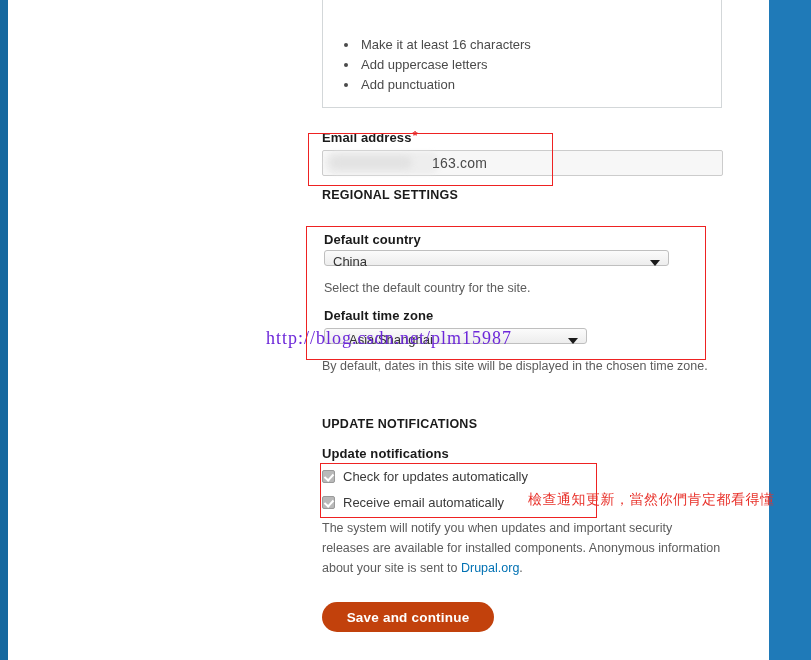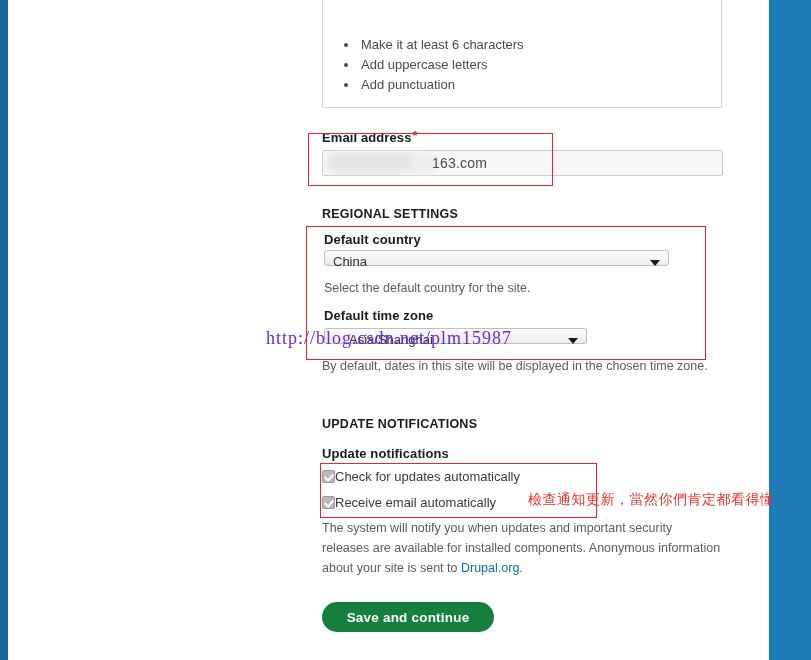--- a/index.html
+++ b/index.html
@@ -148,21 +148,21 @@
     top: 155px;
     font-size: 14px;
     color: #4a4a4a;
     letter-spacing: 0.2px;
   }
 
   
   .regional-heading {
     position: absolute;
     left: 322px;
-    top: 207px;
+    top: 188px;
   }
   .country-label {
     position: absolute;
     left: 324px;
     top: 232px;
   }
   .select-box {
     position: absolute;
     box-sizing: border-box;
     height: 16px;
@@ -247,20 +247,21 @@
     top: 1px;
     width: 4px;
     height: 7px;
     border: solid #ffffff;
     border-width: 0 2px 2px 0;
     transform: rotate(42deg);
   }
   .checkbox-text {
     font-size: 13px;
     color: #3a3a3a;
+    margin-left: 8px;
     white-space: nowrap;
   }
   .update-help {
     position: absolute;
     left: 322px;
     top: 518px;
     width: 400px;
   }
   .drupal-link {
     color: #0071b3;
@@ -269,21 +270,21 @@
 
   
   .submit-button {
     position: absolute;
     left: 322px;
     top: 602px;
     width: 172px;
     height: 30px;
     border: none;
     border-radius: 15px;
-    background: #15803d;
+    background: #c2410c;
     color: #ffffff;
     font-size: 13.5px;
     font-weight: bold;
     font-family: "Liberation Sans", sans-serif;
     cursor: pointer;
     letter-spacing: 0.2px;
   }
 
   
   .annot-box {
@@ -322,21 +323,21 @@
 </style>
 </head>
 <body>
 
 <div class="page-canvas"></div>
 <div class="edge-stripe-left"></div>
 <div class="edge-band-right"></div>
 
 <div class="recommend-box">
   <ul class="recommend-list">
-    <li>Make it at least 6 characters</li>
+    <li>Make it at least 16 characters</li>
     <li>Add uppercase letters</li>
     <li>Add punctuation</li>
   </ul>
 </div>
 
 <div class="field-label email-label">
   <span>Email address</span><span class="required-star">*</span>
 </div>
 <input class="email-input" type="text" value="" placeholder="" style="">
 <div class="email-redaction"></div>

